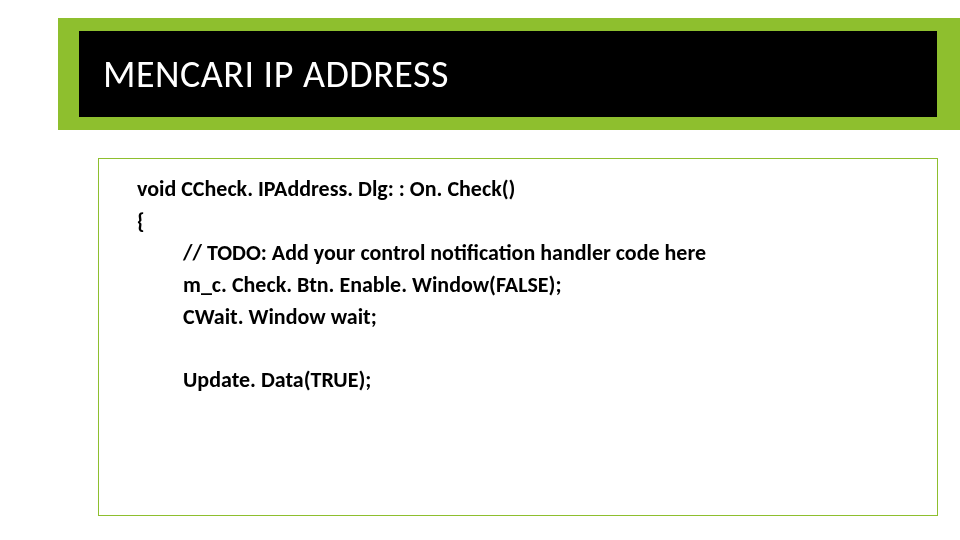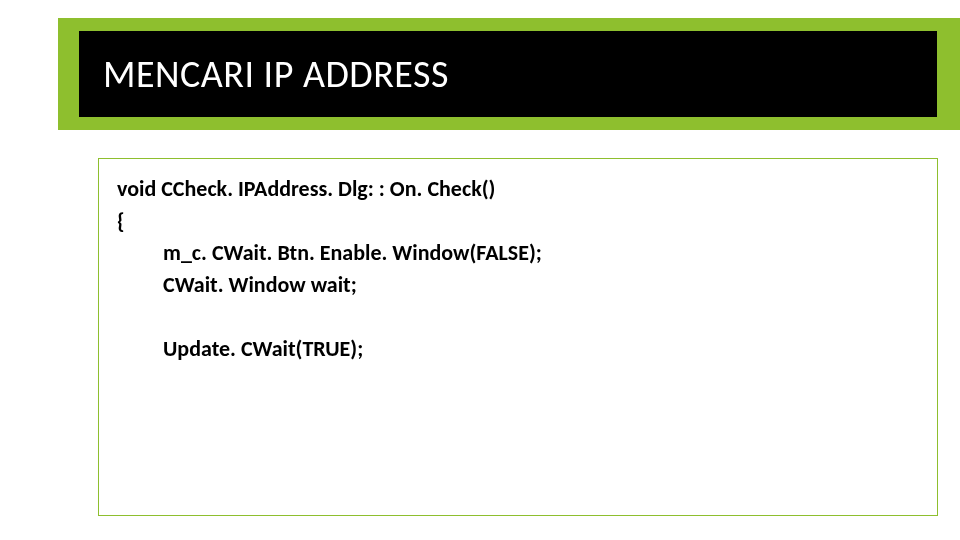--- a/index.html
+++ b/index.html
@@ -54,37 +54,39 @@
     background: #ffffff;
     padding: 14px 18px 14px 18px;
     box-sizing: border-box;
   }
   .code-line {
     color: #000000;
     font-size: 22px;
     font-weight: 600;
     line-height: 1.45;
     white-space: pre;
+    margin-left: 20px;
   }
   .indent1 { padding-left: 46px; }
   .gap { height: 32px; }
 </style>
 </head>
 <body>
 
 <div class="slide">
 
   <div class="header-band"></div>
 
   <div class="title-box">
     <span class="title-text">MENCARI IP ADDRESS</span>
   </div>
 
   <div class="code-box">
     <div class="code-line">void CCheck. IPAddress. Dlg: : On. Check()</div>
     <div class="code-line">{</div>
-    <div class="code-line indent1">m_c. CWait. Btn. Enable. Window(FALSE);</div>
+    <div class="code-line indent1">// TODO: Add your control notification handler code here</div>
+    <div class="code-line indent1">m_c. Check. Btn. Enable. Window(FALSE);</div>
     <div class="code-line indent1">CWait. Window wait;</div>
     <div class="gap"></div>
-    <div class="code-line indent1">Update. CWait(TRUE);</div>
+    <div class="code-line indent1">Update. Data(TRUE);</div>
   </div>
 
 </div>
 
 </body></html>

